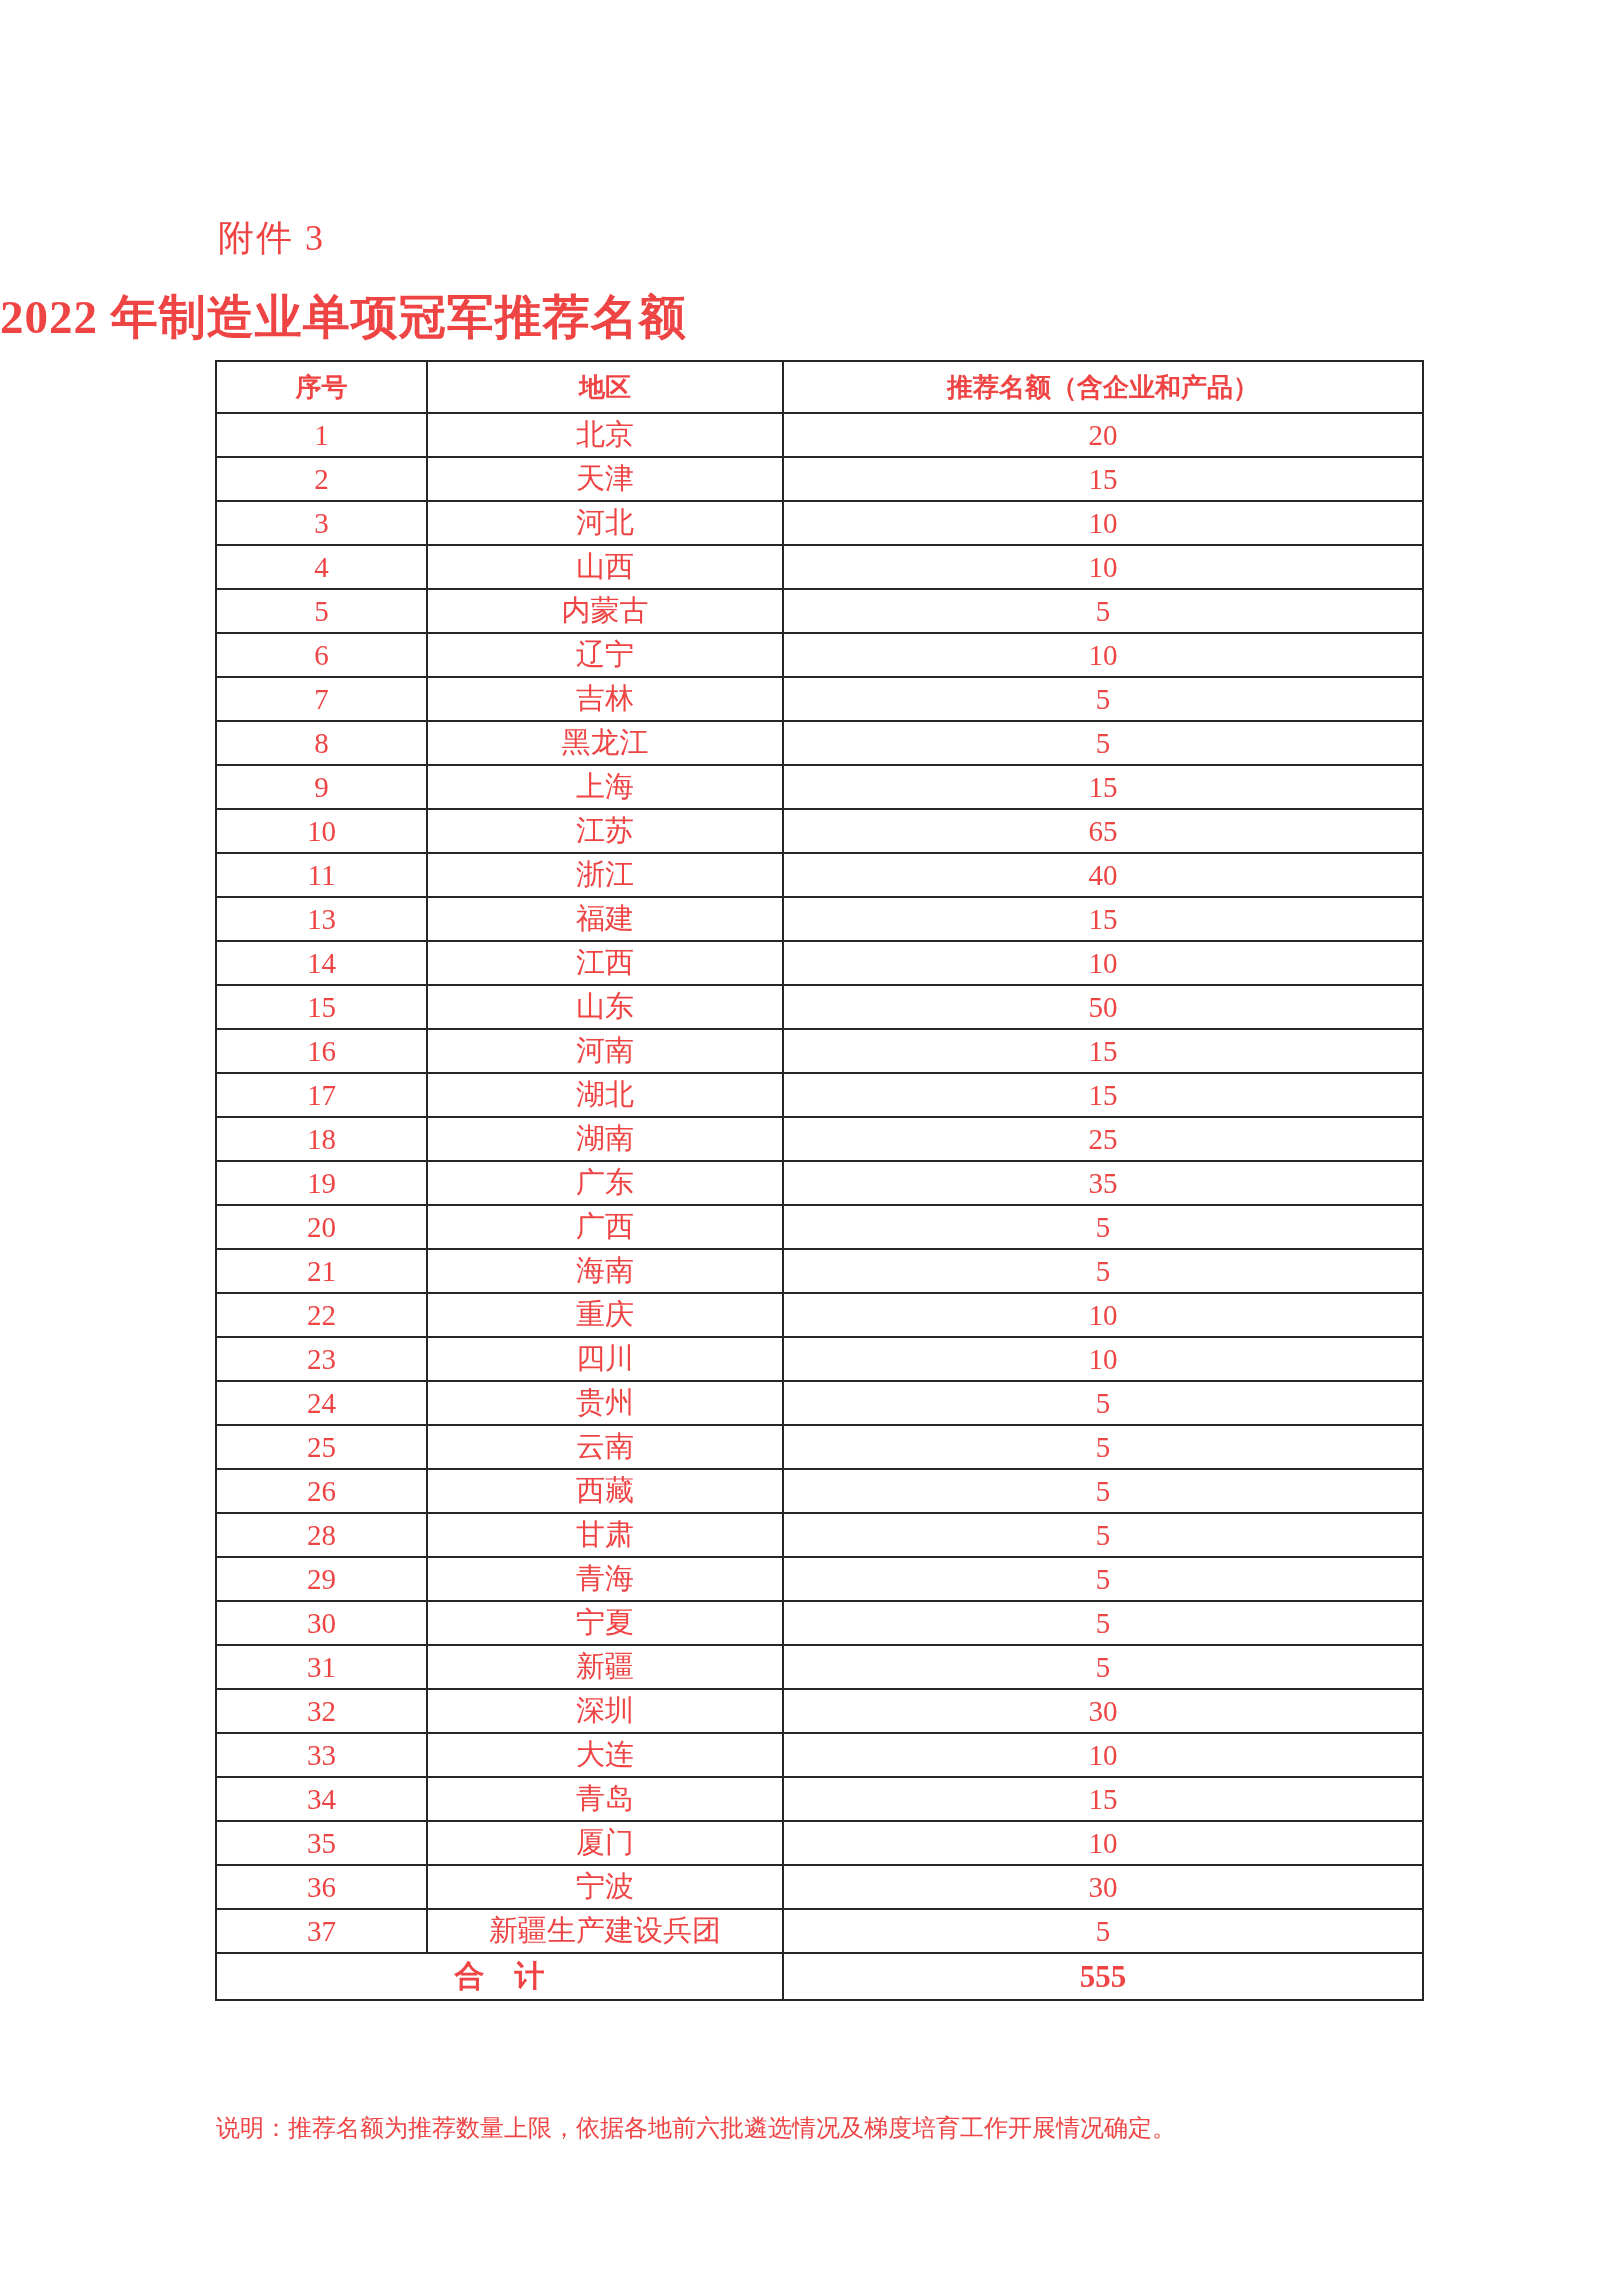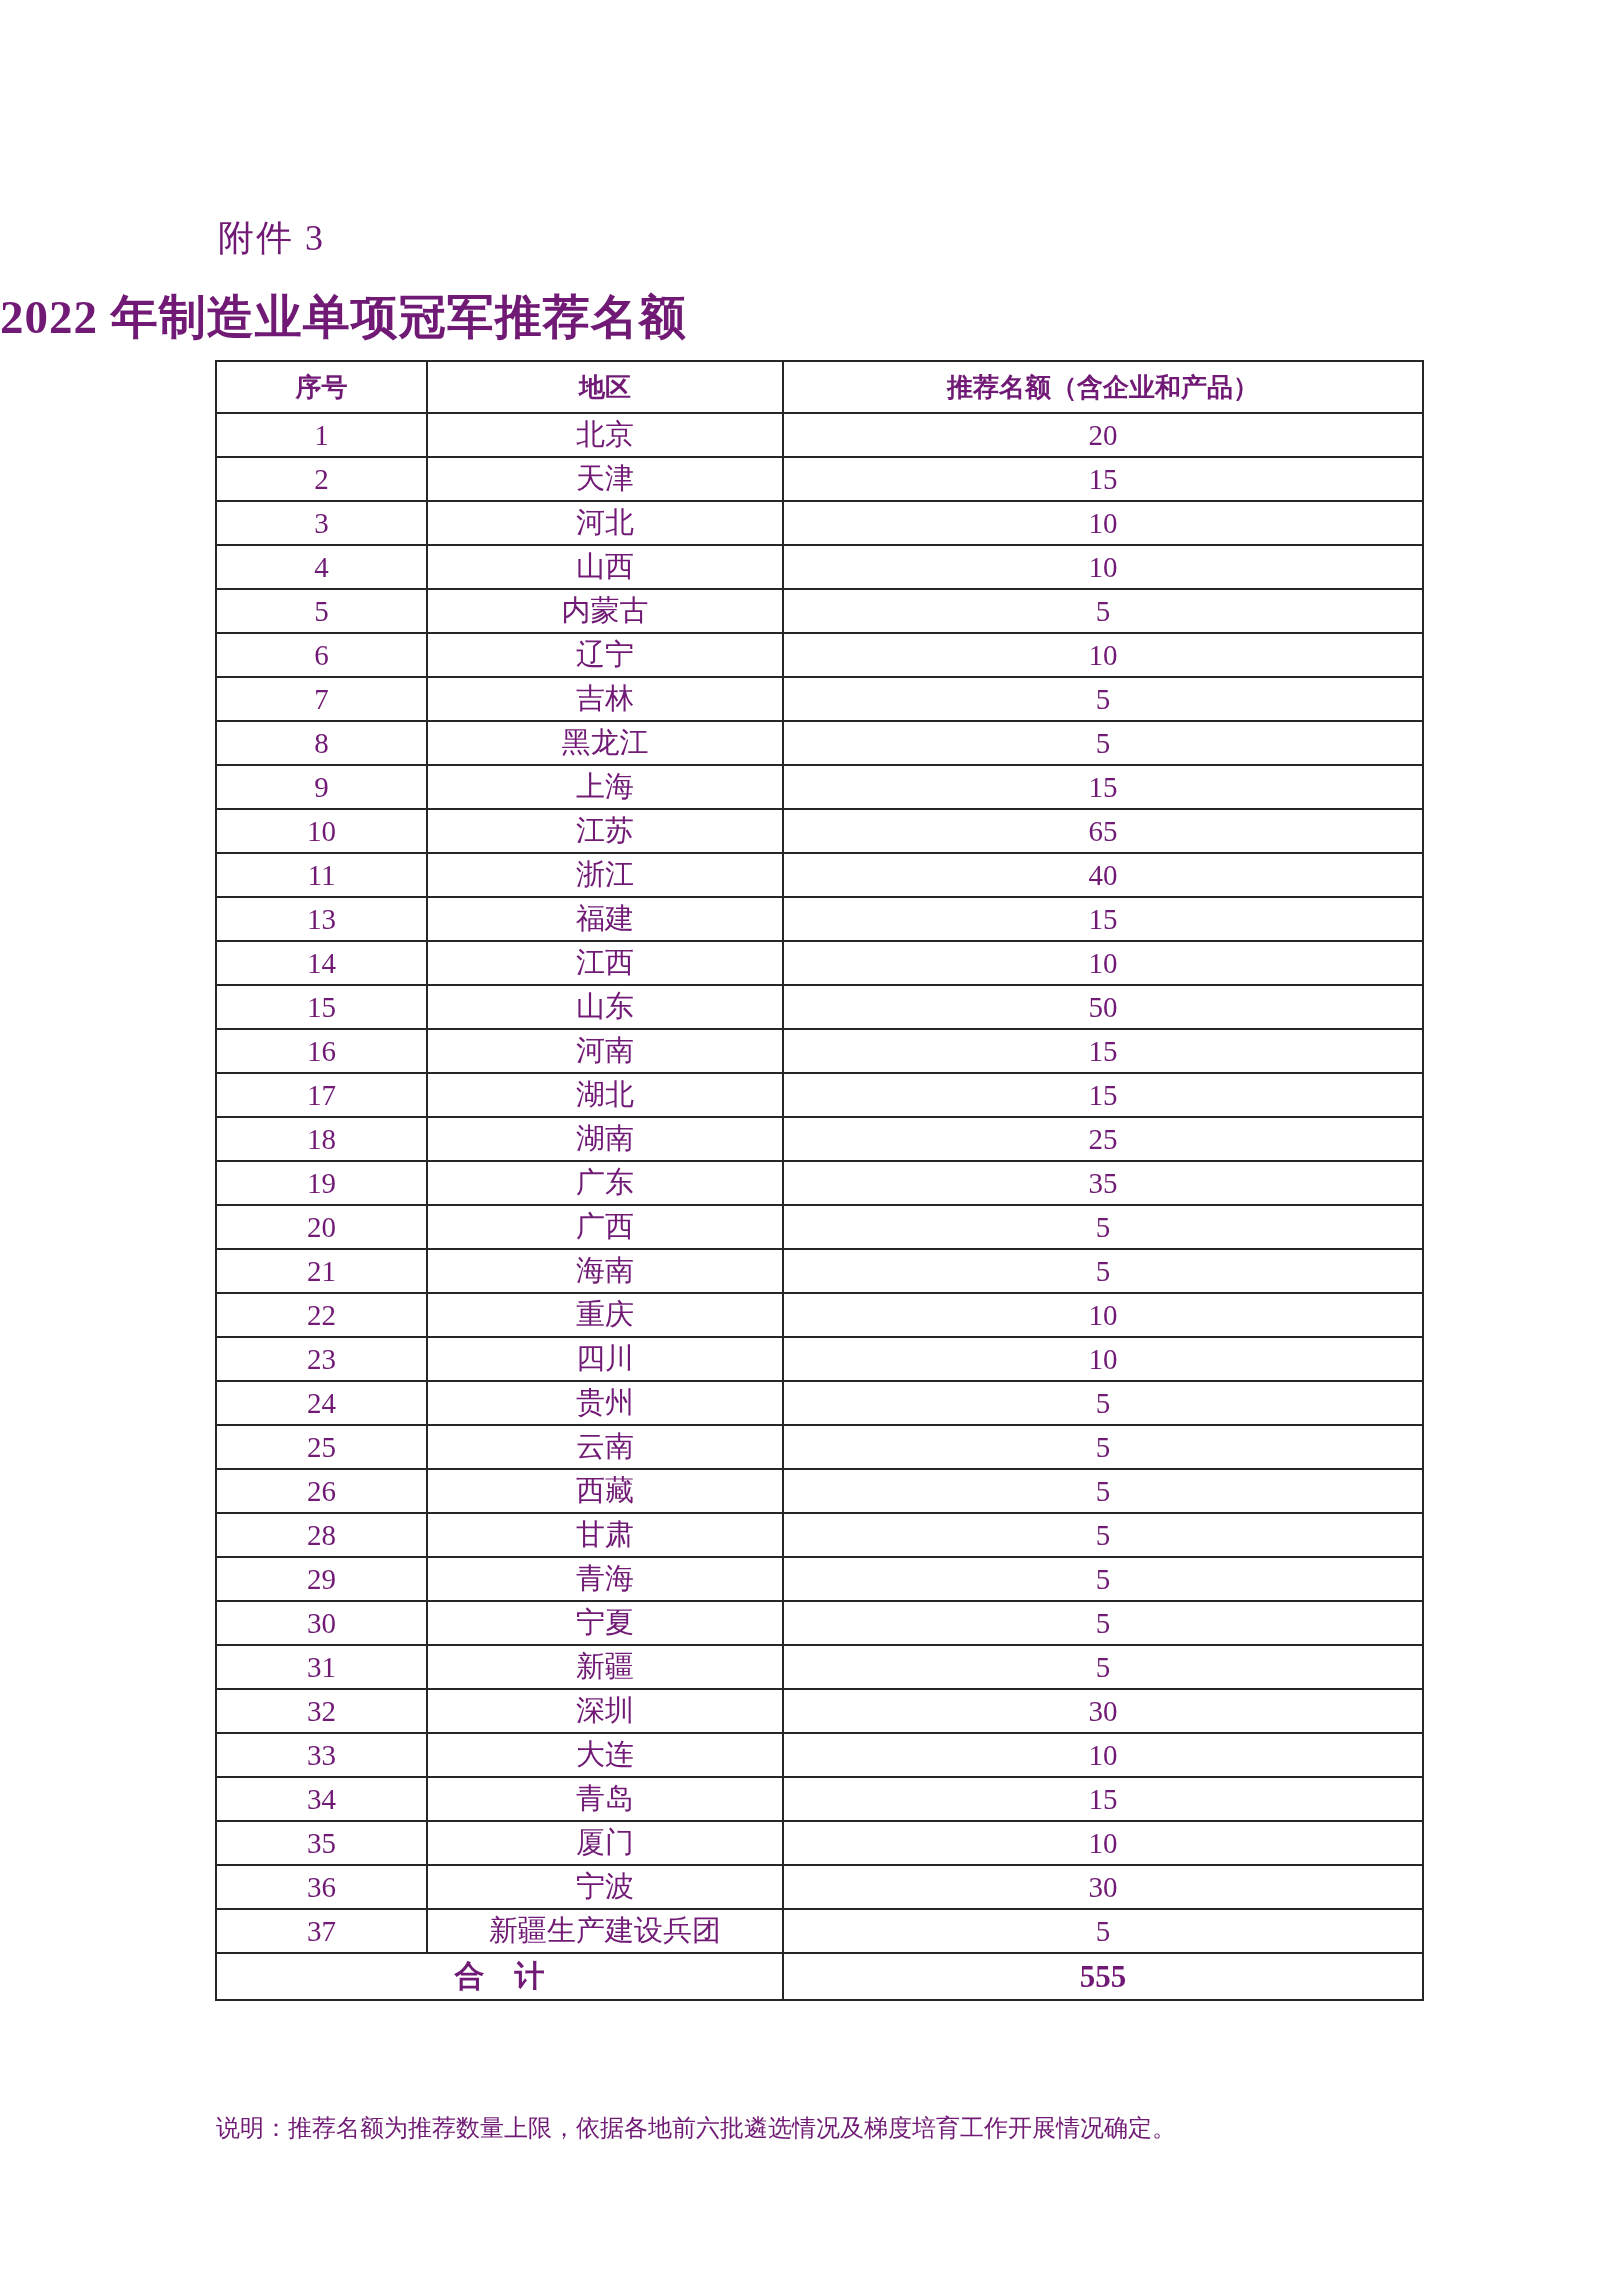--- a/index.html
+++ b/index.html
@@ -5,21 +5,21 @@
   html, body {
     margin: 0;
     padding: 0;
     background: #ffffff;
   }
   .page {
     position: relative;
     width: 1621px;
     height: 2293px;
     background: #ffffff;
-    color: #701a75;
+    color: #ef4444;
     font-family: "Liberation Serif", "DejaVu Serif", serif;
   }
   .attachment-label {
     position: absolute;
     left: 218px;
     top: 214px;
     font-size: 36px;
     letter-spacing: 2px;
     white-space: pre;
   }

